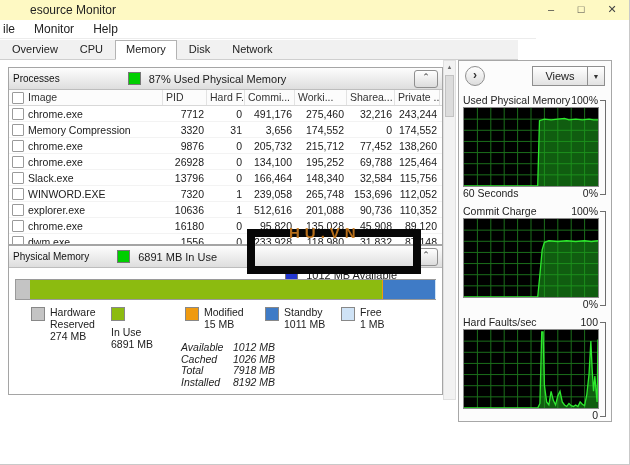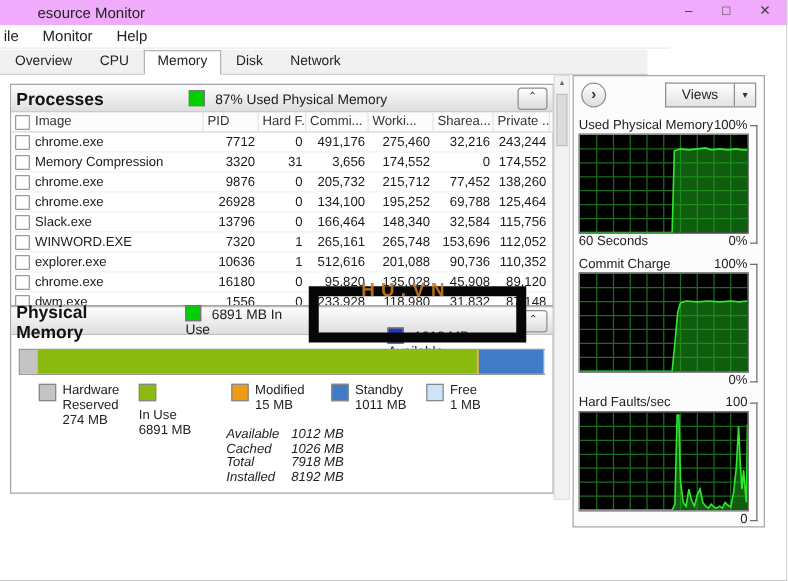--- a/index.html
+++ b/index.html
@@ -3,35 +3,35 @@
 <meta charset="utf-8">
 <style>
   html,body{margin:0;padding:0;}
   body{width:630px;height:465px;position:relative;background:#fff;overflow:hidden;
        font-family:"Liberation Sans","DejaVu Sans",sans-serif;font-size:11px;color:#1c1c1c;
        -webkit-font-smoothing:antialiased;}
   .abs{position:absolute;}
   
   #frame{inset:0;border-right:1px solid #c9c9c9;border-bottom:1px solid #c9c9c9;pointer-events:none;z-index:60;}
   
-  #titlebar{left:0;top:0;width:630px;height:20px;background:#f0abfc;}
+  #titlebar{left:0;top:0;width:630px;height:20px;background:#fef9c3;}
   #title{left:30px;top:3px;font-size:12px;color:#222;}
   .winctl{top:2px;width:22px;height:16px;text-align:center;color:#444;font-size:11px;line-height:15px;cursor:default;}
   
   #menubar{left:0;top:20px;width:536px;height:18px;background:#fff;border-bottom:1px solid #ececec;}
   .menuitem{display:inline-block;padding:2px 8px 0 8px;font-size:12px;color:#222;}
   
   #tabstrip{left:0;top:40px;width:518px;height:19px;background:#f1f1f1;border-bottom:1px solid #cfcfcf;}
   .tab{display:inline-block;height:17px;line-height:17px;padding:0 10px;margin-left:2px;color:#222;font-size:11px;}
   .tab.active{background:#fff;border:1px solid #b3b3b3;border-bottom:1px solid #fff;height:18px;line-height:16px;position:relative;top:0px;}
   
   .panel{border:1px solid #a5a5a5;background:#fff;}
   .panel-h{height:21px;background:linear-gradient(#fdfdfd,#dedede);border-bottom:1px solid #bdbdbd;
            display:flex;align-items:center;padding:0 4px;}
-  .panel-title{font-weight:bold;font-size:14px;color:#111;}
+  .panel-title{font-weight:normal;font-size:10px;color:#111;}
   .swatch{width:11px;height:11px;display:inline-block;border:1px solid #777;margin:0 5px 0 0;vertical-align:-2px;}
   .collapse-btn{margin-left:auto;width:22px;height:16px;border:1px solid #8f8f8f;border-radius:3px;
                 background:linear-gradient(#ffffff,#dcdcdc);text-align:center;line-height:13px;font-size:9px;color:#333;}
   
   #proc-panel{left:8px;top:67px;width:433px;height:176px;}
   .grid-row{display:grid;grid-template-columns:16px 138px 44px 38px 50px 52px 48px 45px;align-items:center;}
   #proc-colhead{height:15px;border-bottom:1px solid #d8d8d8;background:#fcfcfc;color:#333;}
   #proc-colhead .hcell{padding:0 3px;border-right:1px solid #e3e3e3;overflow:hidden;white-space:nowrap;height:15px;line-height:15px;font-size:10.5px;}
   #proc-rows{height:138px;overflow:hidden;}
   .prow{height:15px;border-bottom:1px solid #f3f3f3;font-size:10.5px;color:#1a1a1a;}
@@ -162,21 +162,21 @@
         <div class="pcell num">166,464</div>
         <div class="pcell num">148,340</div>
         <div class="pcell num">32,584</div>
         <div class="pcell num">115,756</div>
       </div>
       <div class="grid-row prow">
         <div class="checkbox"></div>
         <div class="pcell">WINWORD.EXE</div>
         <div class="pcell num">7320</div>
         <div class="pcell num">1</div>
-        <div class="pcell num">265,161</div>
+        <div class="pcell num">239,058</div>
         <div class="pcell num">265,748</div>
         <div class="pcell num">153,696</div>
         <div class="pcell num">112,052</div>
       </div>
       <div class="grid-row prow">
         <div class="checkbox"></div>
         <div class="pcell">explorer.exe</div>
         <div class="pcell num">10636</div>
         <div class="pcell num">1</div>
         <div class="pcell num">512,616</div>

